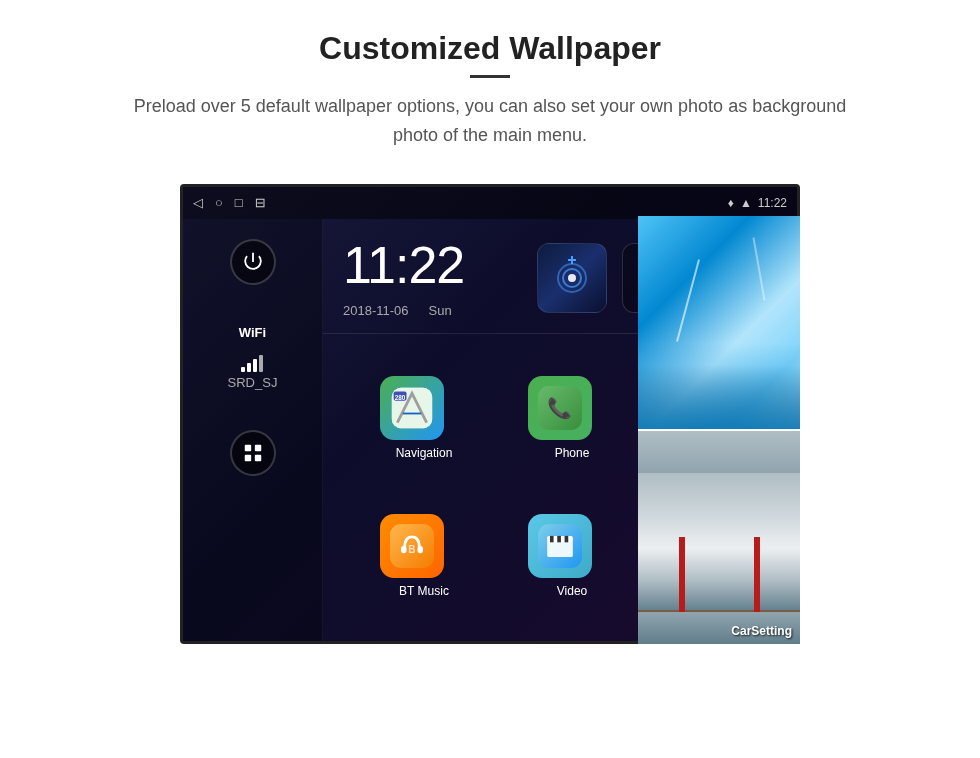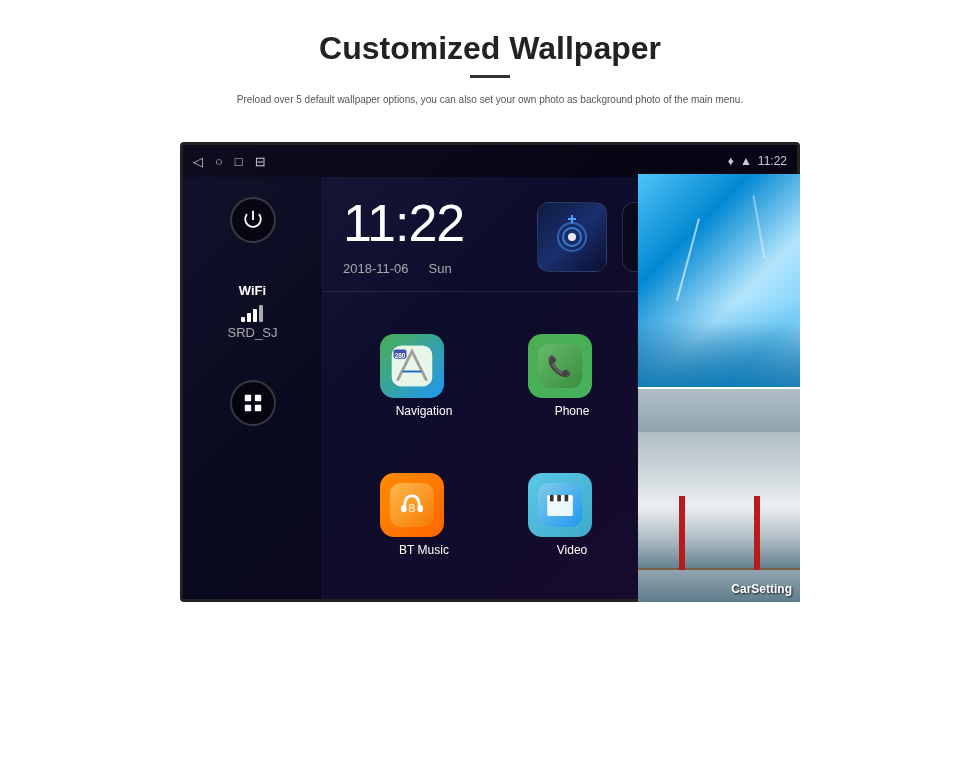--- a/index.html
+++ b/index.html
@@ -33,21 +33,21 @@
     }
 
     .title-divider {
       width: 40px;
       height: 3px;
       background: #333;
       margin: 0 auto 14px;
     }
 
     .subtitle {
-      font-size: 10px;
+      font-size: 18px;
       color: #555;
       line-height: 1.6;
       max-width: 720px;
       text-align: center;
     }
 
     
     .device-area {
       display: flex;
       align-items: flex-start;
@@ -136,21 +136,21 @@
     }
 
     .wifi-section {
       text-align: center;
       color: #fff;
     }
 
     .wifi-label {
       font-size: 13px;
       font-weight: bold;
-      margin-bottom: 8px;
+      margin-bottom: 16px;
     }
 
     .wifi-bars {
       display: flex;
       align-items: flex-end;
       justify-content: center;
       gap: 2px;
       height: 16px;
       margin-bottom: 3px;
     }

